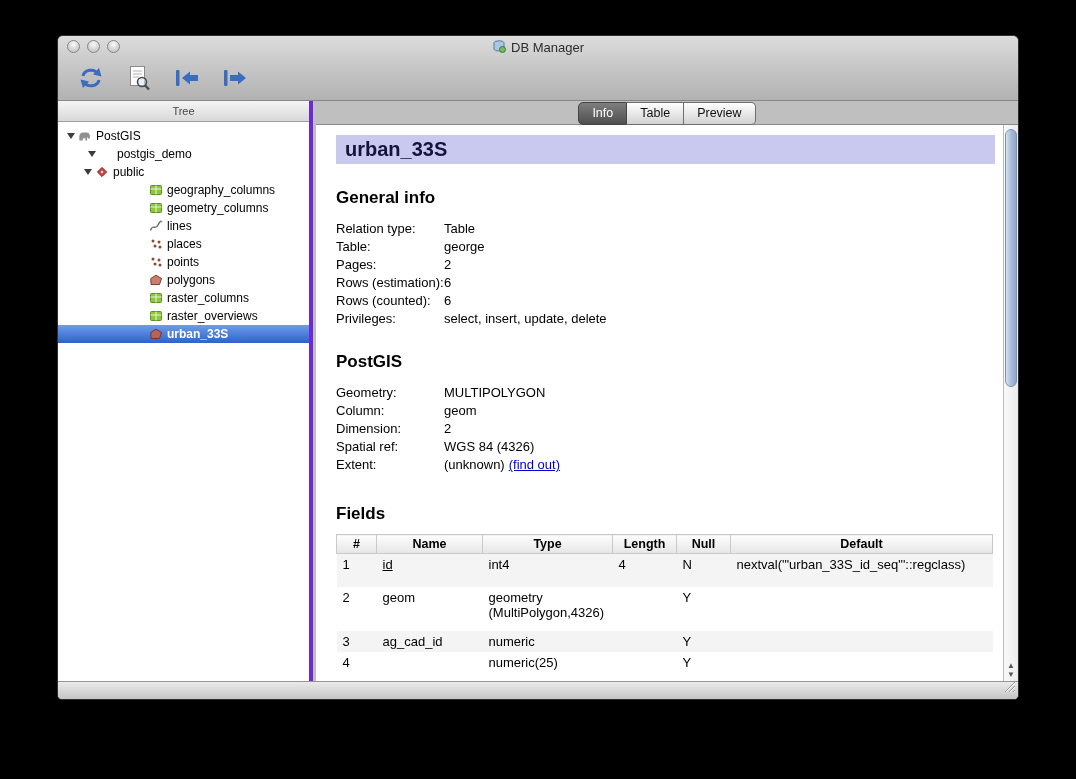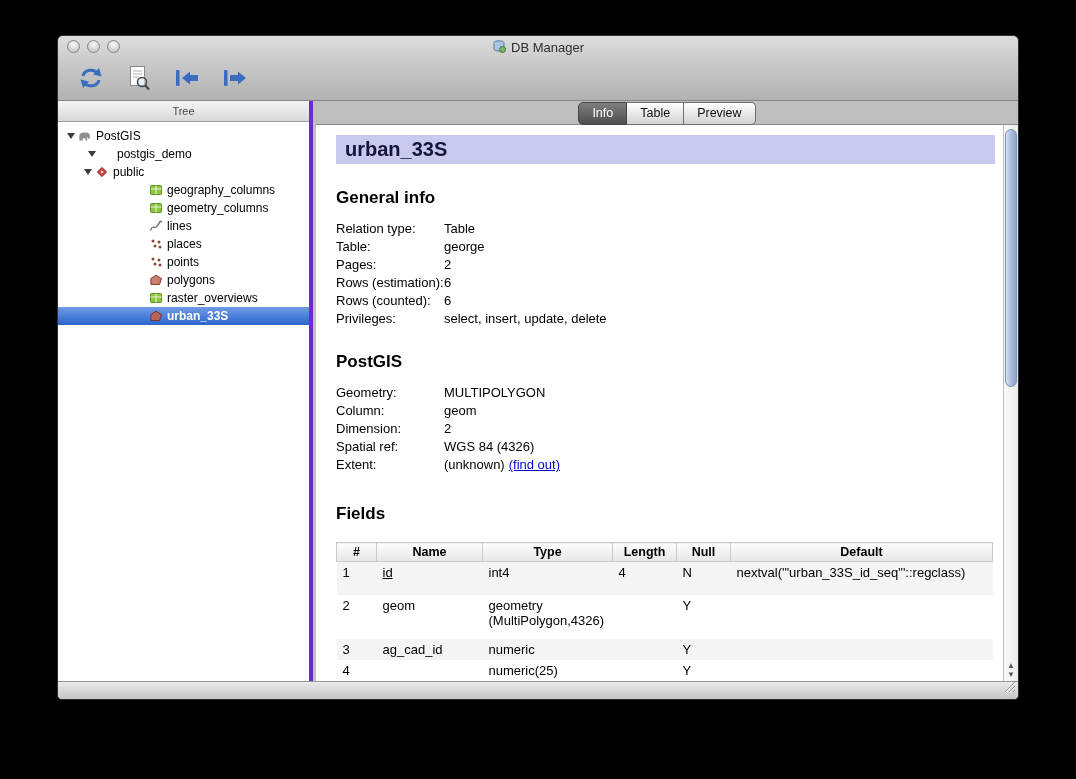--- a/index.html
+++ b/index.html
@@ -50,21 +50,21 @@
                  background:linear-gradient(90deg,#fafafa,#ebebeb); position:relative; }
   .sb-thumb { position:absolute; left:1px; top:4px; width:12px; height:258px; border-radius:6px;
               background:linear-gradient(90deg,#d7e1f1,#a6b9d8 55%,#8fa6cc); border:1px solid #7e92b4; }
   .sb-arrows { position:absolute; bottom:2px; left:0; width:100%; display:flex; flex-direction:column;
                align-items:center; gap:1px; color:#555; font-size:8px; line-height:8px; }
 
   .title-band { height:29px; margin:2px 2px 0 0; background:#c9c9ef; display:flex; align-items:center; padding-left:9px; }
   .title-band h1 { font-size:20px; color:#14143c; }
 
   h2.sec { font-size:17px; color:#000; margin:24px 0 12px; }
-  h2.fields-h { margin-top:30px; margin-bottom:18px; }
+  h2.fields-h { margin-top:30px; margin-bottom:10px; }
 
   .kv { font-size:13px; }
   .kv-row { display:flex; line-height:18px; }
   .kv-key { width:108px; flex:none; }
   .link { color:#0000cc; text-decoration:underline; cursor:pointer; margin-left:4px; }
 
   table.fields { border-collapse:collapse; width:calc(100% - 4px); margin-top:2px; font-size:13px; table-layout:fixed; }
   table.fields th { font-weight:bold; font-size:12.5px; background:linear-gradient(#fdfdfd,#e6e6e6);
                     border:1px solid #c9c9c9; padding:2px 4px; }
   table.fields td { padding:3px 6px; vertical-align:top; overflow-wrap:anywhere; }
@@ -241,20 +241,30 @@
 
         <div class="tree-item lvl3">
           <span class="ticon">
             <svg width="14" height="14" viewBox="0 0 14 14">
                 <path d="M2 11.5 L1.8 5.5 L7 2.2 L12.5 5.5 L10.5 11.5 Z" fill="#c97f6e" stroke="#8a3a2a"></path>
               </svg>
           </span>
           <span>polygons</span>
         </div>
 
+        <div class="tree-item lvl3">
+          <span class="ticon">
+            <svg width="14" height="14" viewBox="0 0 14 14">
+                <rect x="1.5" y="2.5" width="11" height="9" rx="1" fill="#8dc63f" stroke="#5a8f1f"></rect>
+                <line x1="1.5" y1="6" x2="12.5" y2="6" stroke="#eaf6d8"></line>
+                <line x1="7" y1="2.5" x2="7" y2="11.5" stroke="#eaf6d8"></line>
+              </svg>
+          </span>
+          <span>raster_columns</span>
+        </div>
 
         <div class="tree-item lvl3">
           <span class="ticon">
             <svg width="14" height="14" viewBox="0 0 14 14">
                 <rect x="1.5" y="2.5" width="11" height="9" rx="1" fill="#8dc63f" stroke="#5a8f1f"></rect>
                 <line x1="1.5" y1="6" x2="12.5" y2="6" stroke="#eaf6d8"></line>
                 <line x1="7" y1="2.5" x2="7" y2="11.5" stroke="#eaf6d8"></line>
               </svg>
           </span>
           <span>raster_overviews</span>

